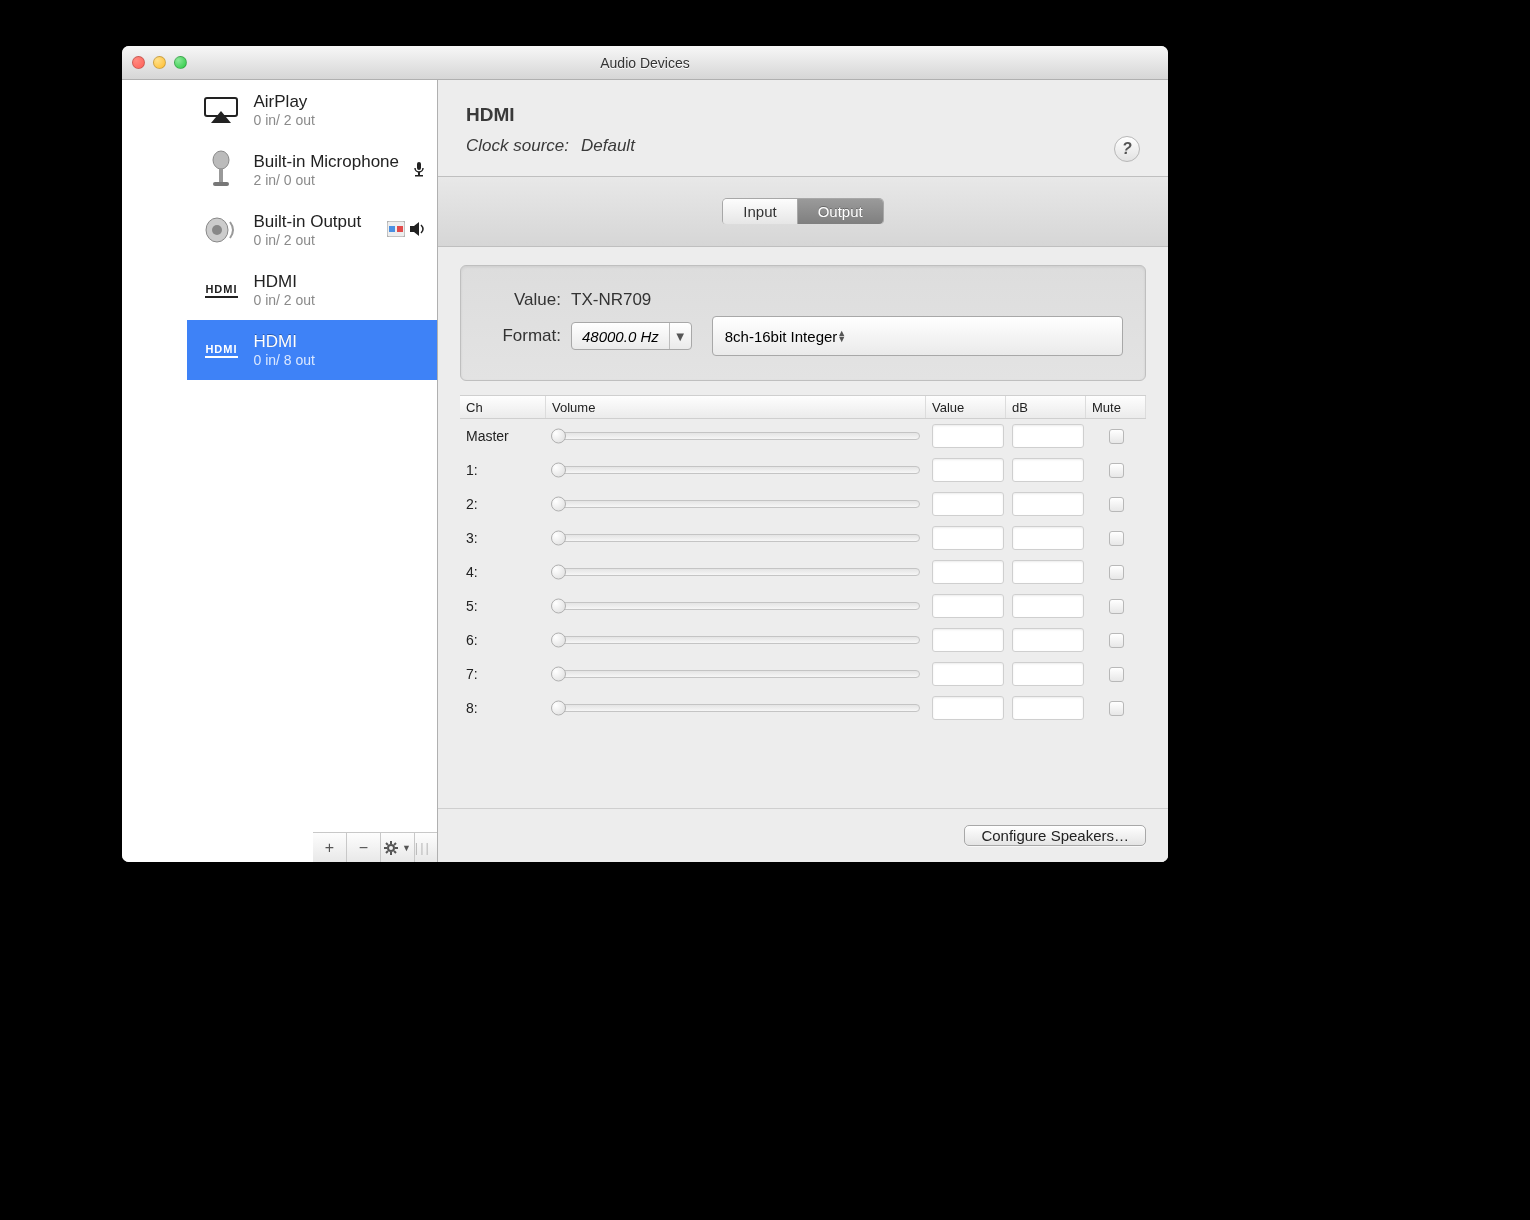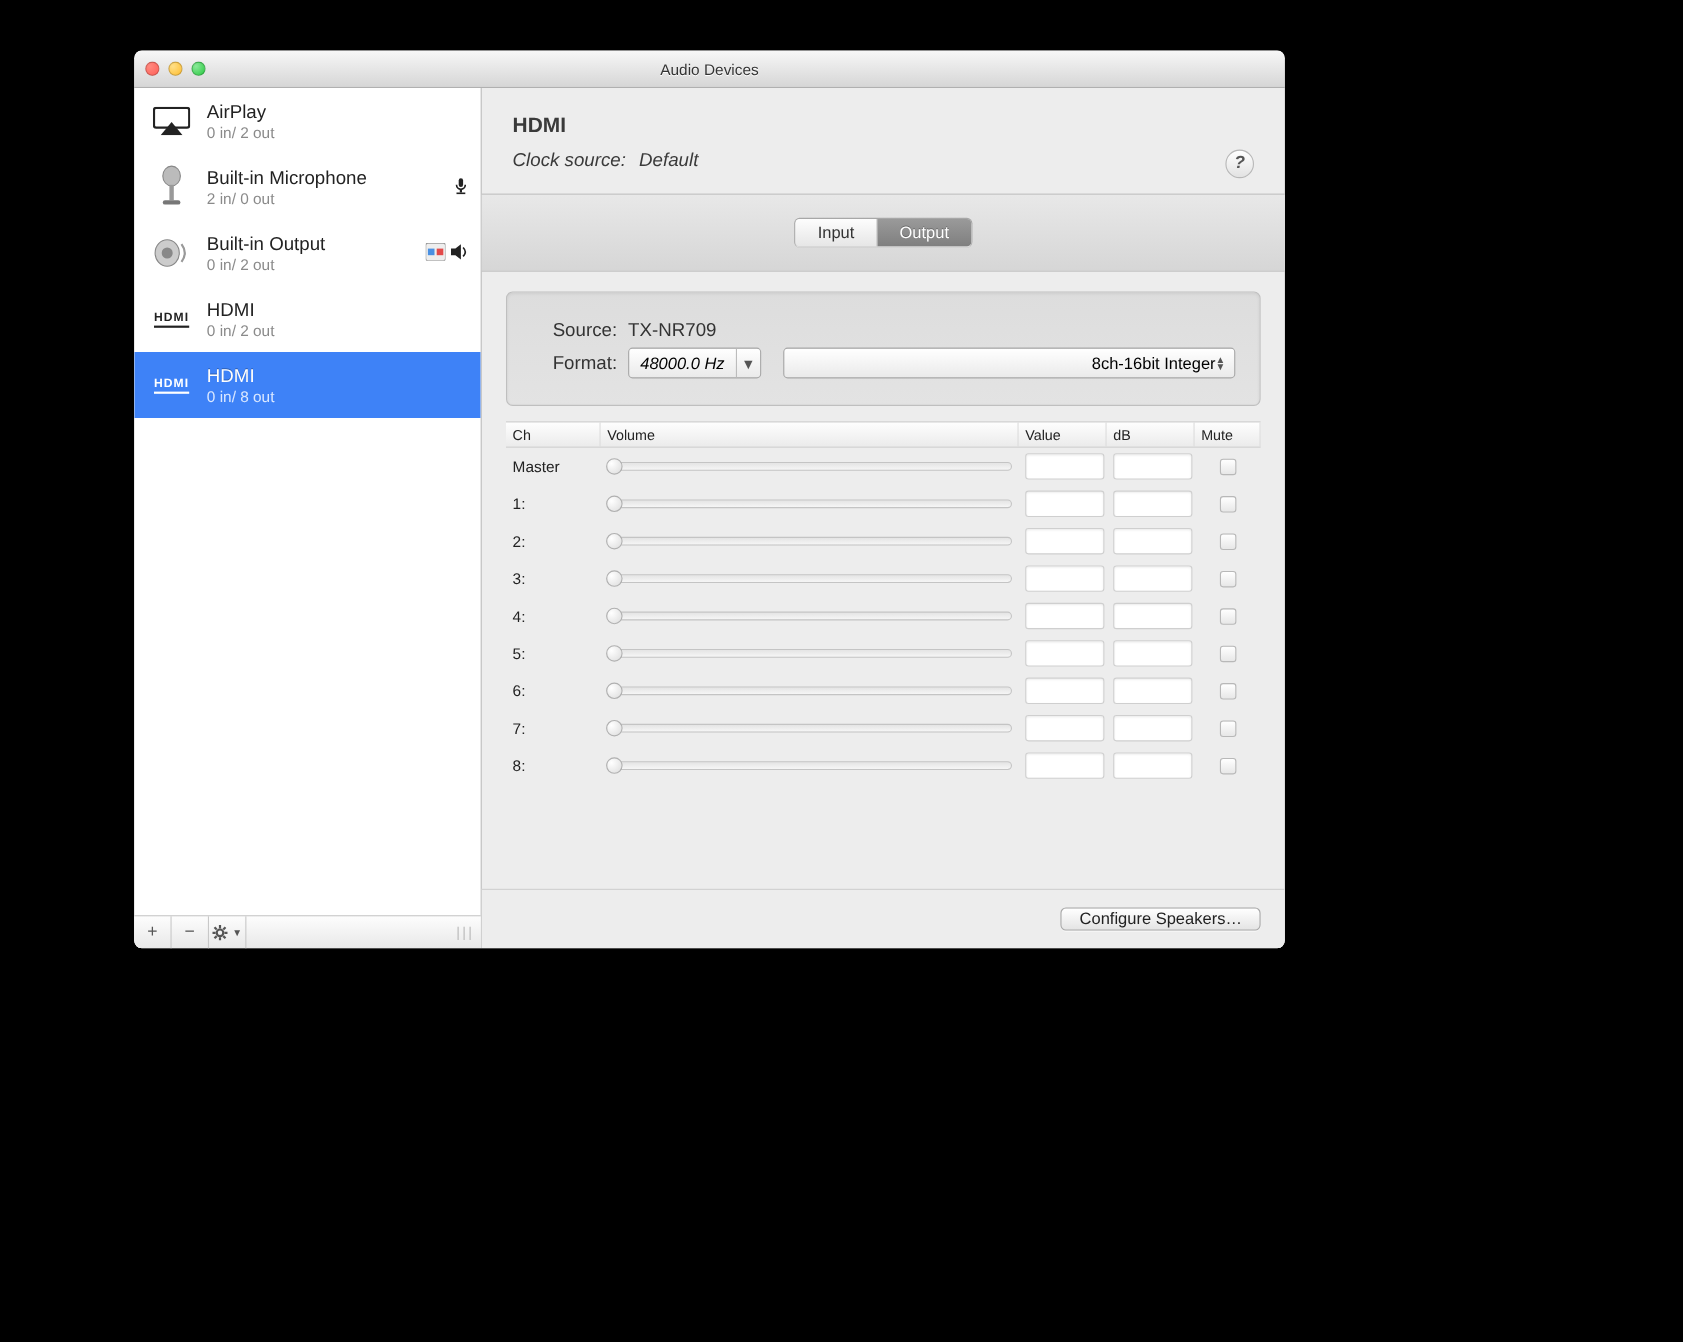--- a/index.html
+++ b/index.html
@@ -40,21 +40,21 @@
   .tbtn { width:13px; height:13px; border-radius:50%; border:1px solid rgba(0,0,0,.2);}
   .tbtn.close{background:radial-gradient(circle at 30% 30%,#ff8a80,#ff5f57);}
   .tbtn.min{background:radial-gradient(circle at 30% 30%,#ffe08a,#ffbd2e);}
   .tbtn.zoom{background:radial-gradient(circle at 30% 30%,#8ce99a,#28c940);}
   .title { position:absolute; left:0; right:0; text-align:center; font-size:14px; color:#333; font-weight:500; text-shadow:0 1px 0 #fff;}
   .body { flex:1; display:flex; min-height:0;}
   .sidebar {
     width: 348px;
     background:#fff;
     border-right:1px solid #b0b0b0;
-    display:flex; flex-direction:column;
+    display:flex; flex-direction:column;align-items:flex-end;
   }
   .devlist { flex:1; overflow:auto; }
   .dev { display:flex; align-items:center; padding:6px 10px 6px 14px; min-height:60px; gap:12px; }
   .dev .icon { width:40px; height:40px; display:flex; align-items:center; justify-content:center; }
   .dev .txt { flex:1; }
   .dev .name { font-size:17px; color:#222; }
   .dev .spec { font-size:14px; color:#8a8a8a; }
   .dev .badges { display:flex; gap:4px; align-items:center; }
   .dev.selected { background:#3e82f7; }
   .dev.selected .name { color:#fff; font-weight:500; text-shadow:0 -1px 0 rgba(0,0,0,.3);}
@@ -98,23 +98,23 @@
   .well .val { font-size:17px; color:#333; }
   .combo {
     display:flex; align-items:center;
     background:linear-gradient(#fff,#eaeaea); border:1px solid #a8a8a8;
     border-radius:4px; height:28px;font-style:italic;
   }
   .combo .ctext{padding:0 10px; font-size:15px;}
   .combo .carrow{width:22px;height:100%;border-left:1px solid #bcbcbc;display:flex;align-items:center;justify-content:center;color:#555;}
   .popup {
     flex:1;
-    display:flex; align-items:center; justify-content:flex-end;
+    display:flex; align-items:center; justify-content:flex-start;
     background:linear-gradient(#fff,#eaeaea); border:1px solid #a8a8a8;
-    border-radius:4px; height:28px; padding:0 8px 0 12px; font-size:15px;
+    border-radius:4px; height:40px; padding:0 8px 0 12px; font-size:15px;
   }
   .popup .parr{display:flex;flex-direction:column;line-height:6px;font-size:9px;color:#555;}
   .table { margin-top:14px; }
   .thead{
     display:flex; align-items:center; height:24px;
     background:linear-gradient(#fefefe,#ebebeb); border-top:1px solid #cfcfcf; border-bottom:1px solid #cfcfcf;
     font-size:13px; color:#222;
   }
   .thead > div{padding:0 6px; border-right:1px solid #dcdcdc; height:100%; display:flex; align-items:center;}
   .col-ch{width:86px;}
@@ -295,21 +295,21 @@
       <div class="segrow">
         <div class="seg">
           <div class="segbtn">Input</div>
           <div class="segbtn active">Output</div>
         </div>
       </div>
 
       <div class="panel">
         <div class="well">
           <div class="row">
-            <div class="lbl">Source:</div>
+            <div class="lbl">Value:</div>
             <div class="val">TX-NR709</div>
           </div>
           <div class="row">
             <div class="lbl">Format:</div>
             <div class="combo">
               <span class="ctext">48000.0 Hz</span>
               <span class="carrow">▼</span>
             </div>
             <div class="popup" style="margin-left:10px;">
               <span>8ch-16bit Integer</span>

